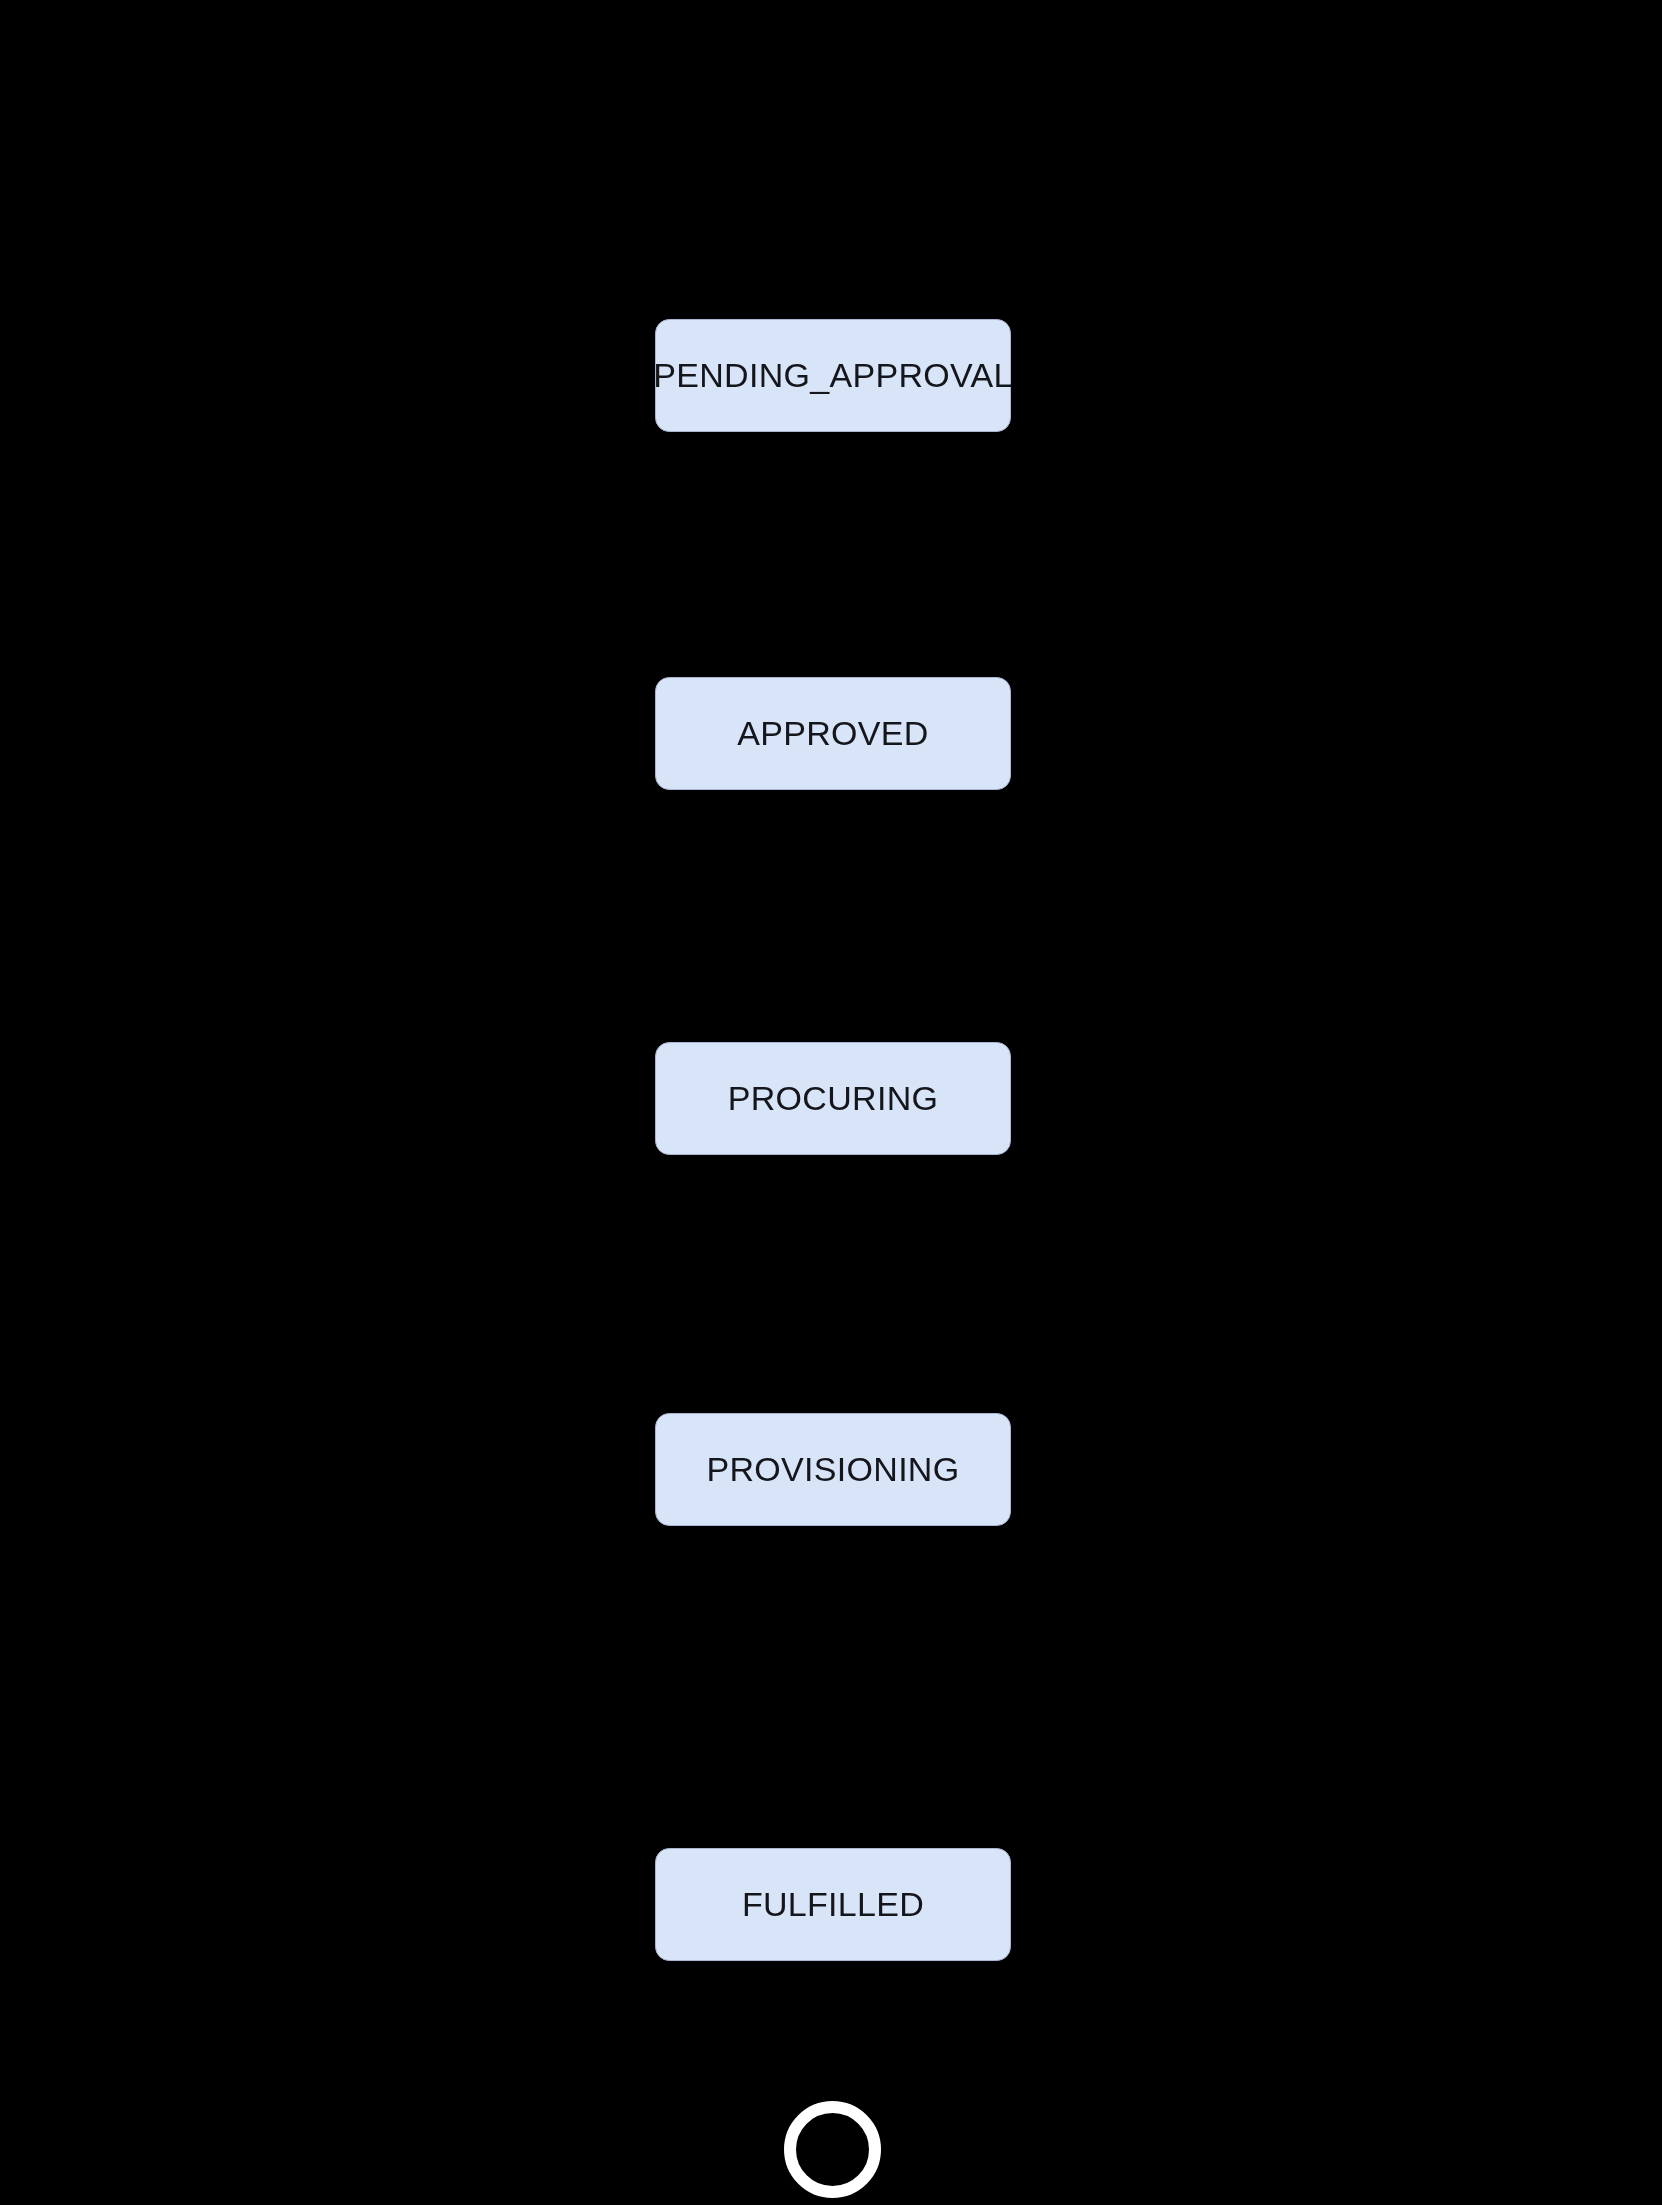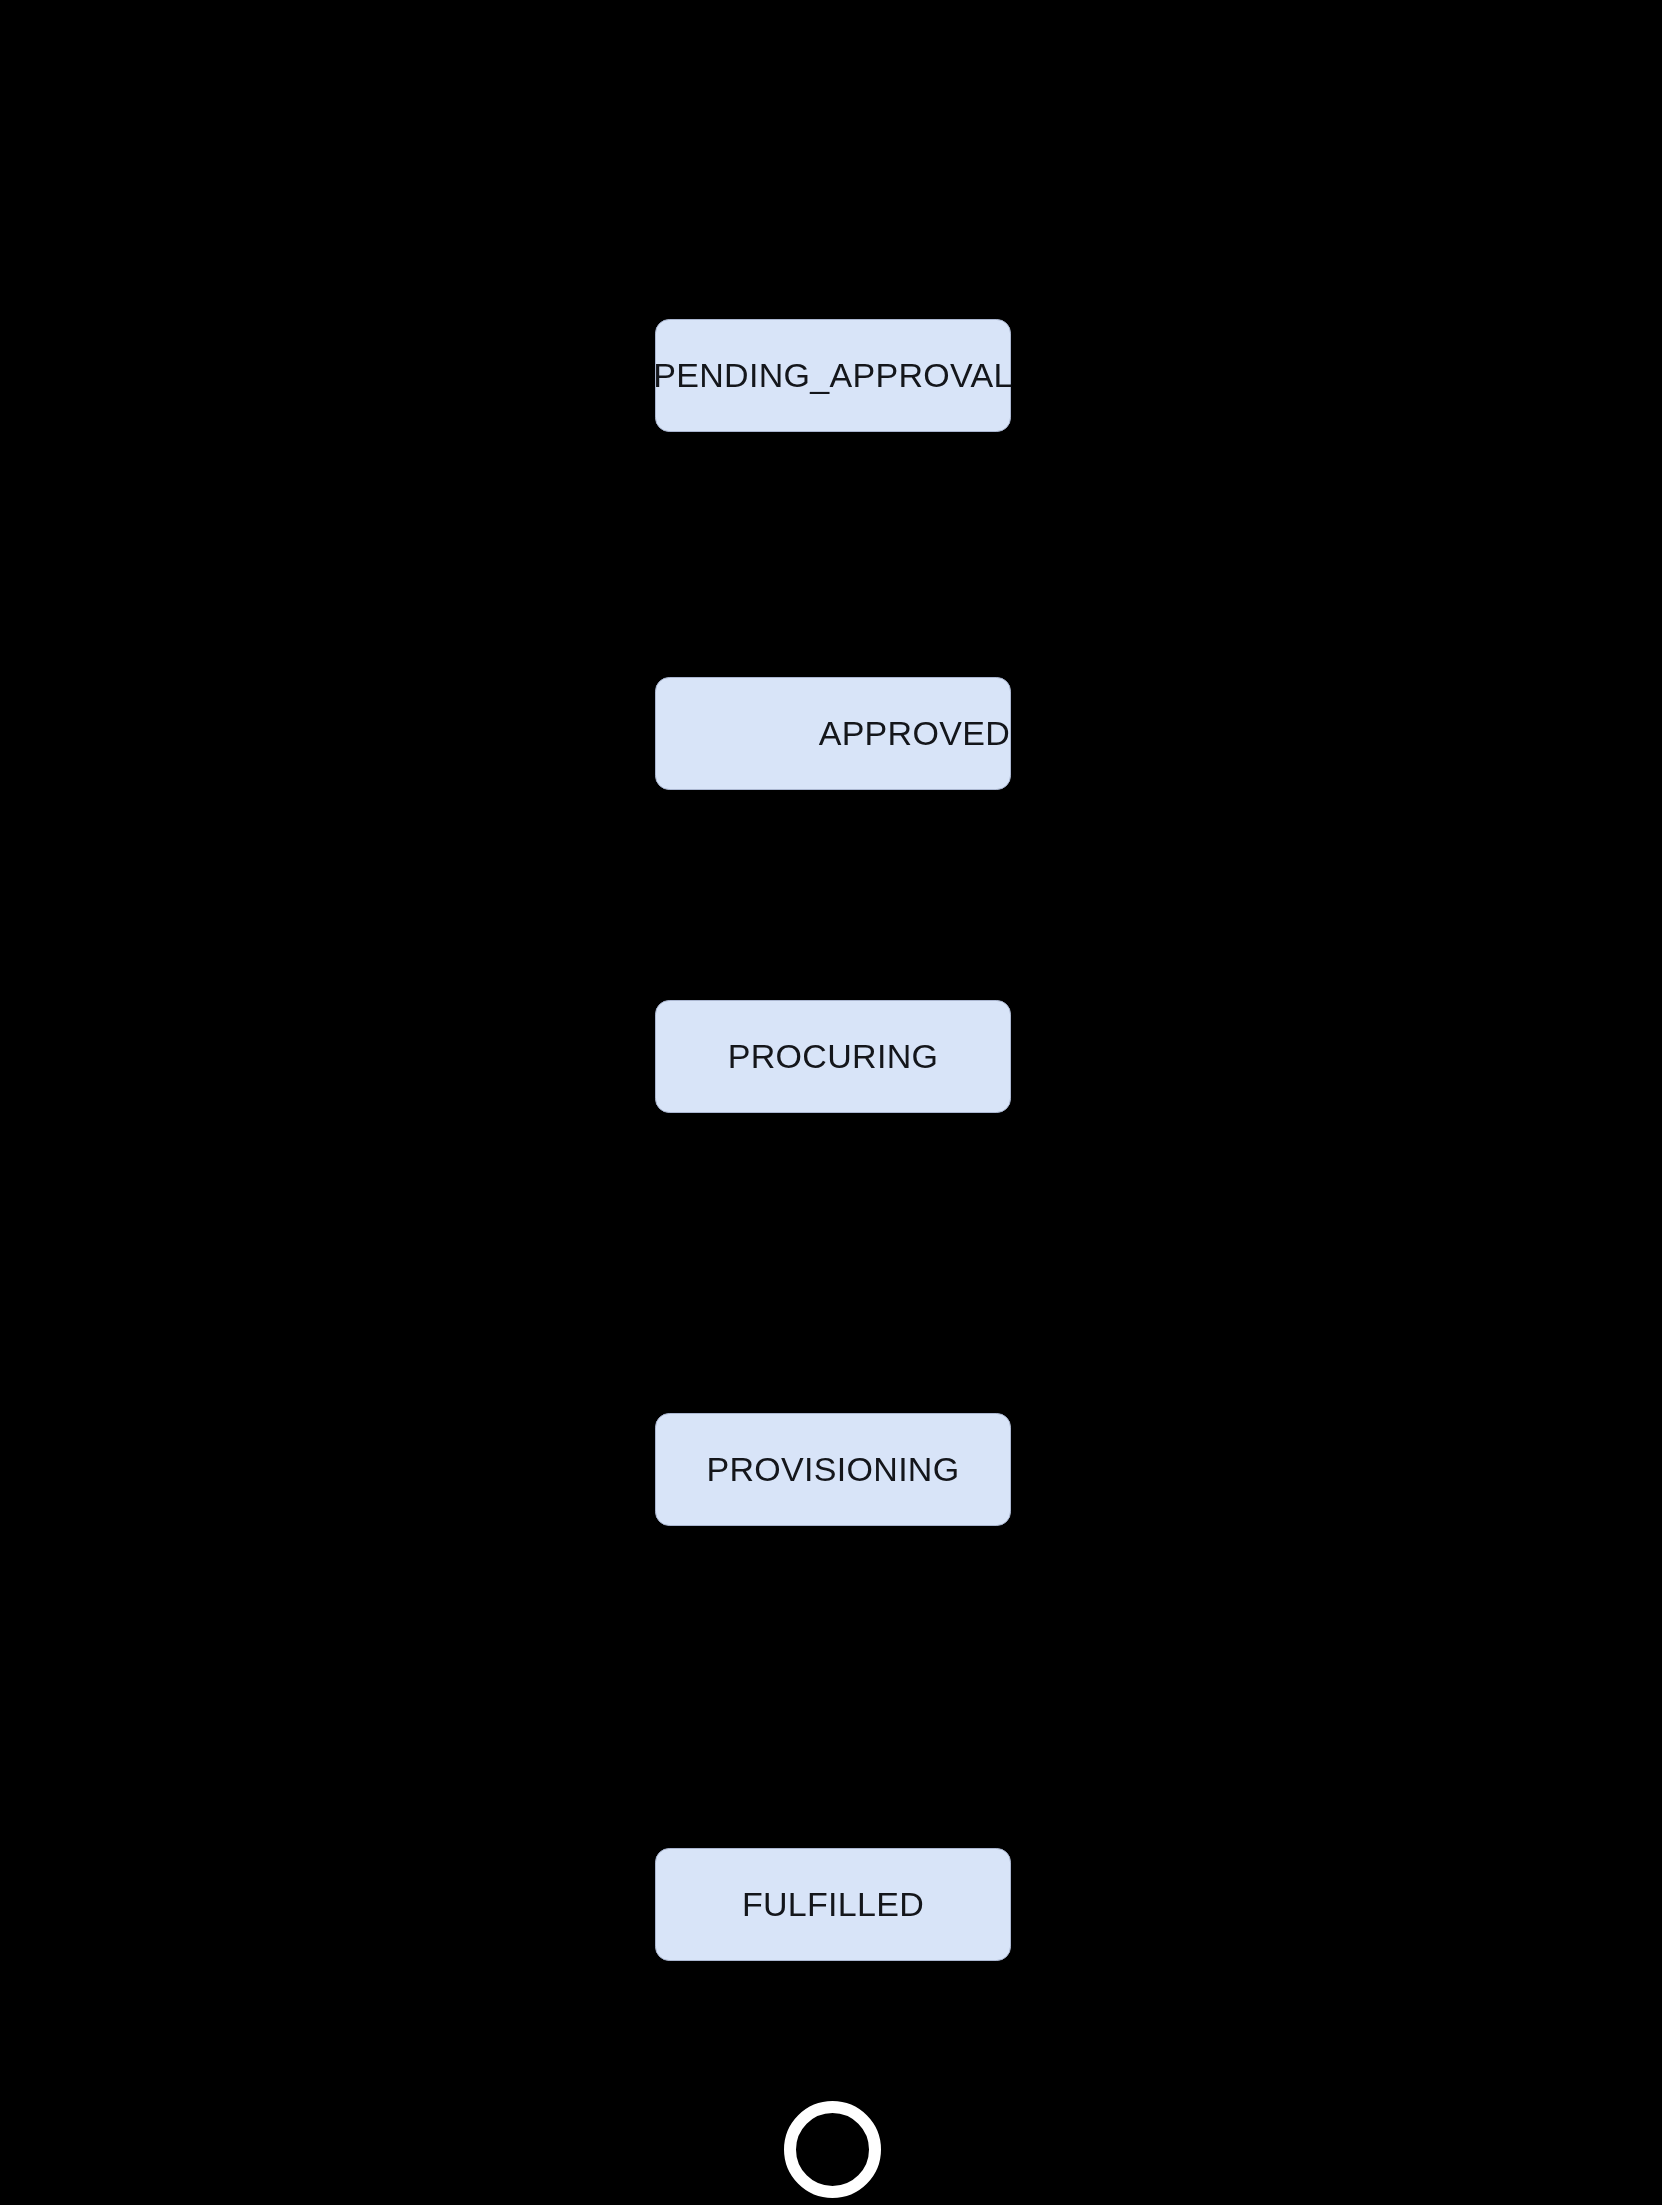--- a/index.html
+++ b/index.html
@@ -35,22 +35,22 @@
     align-items:center;
     justify-content:center;
   }
   .node-label{
     font-size:34px;
     letter-spacing:0.3px;
     color:var(--node-text);
     white-space:nowrap;
   }
   .node-pos-0{top:319px;}
-  .node-pos-1{top:677px;justify-content:flex-end;}
-  .node-pos-2{top:1000px;}
+  .node-pos-1{top:677px;}
+  .node-pos-2{top:1042px;}
   .node-pos-3{top:1413px;}
   .node-pos-4{top:1848px;}
   .final-ring{
     position:absolute;
     left:784px;
     top:2101px;
     width:97px;
     height:97px;
     box-sizing:border-box;
     border:12px solid var(--ring);

